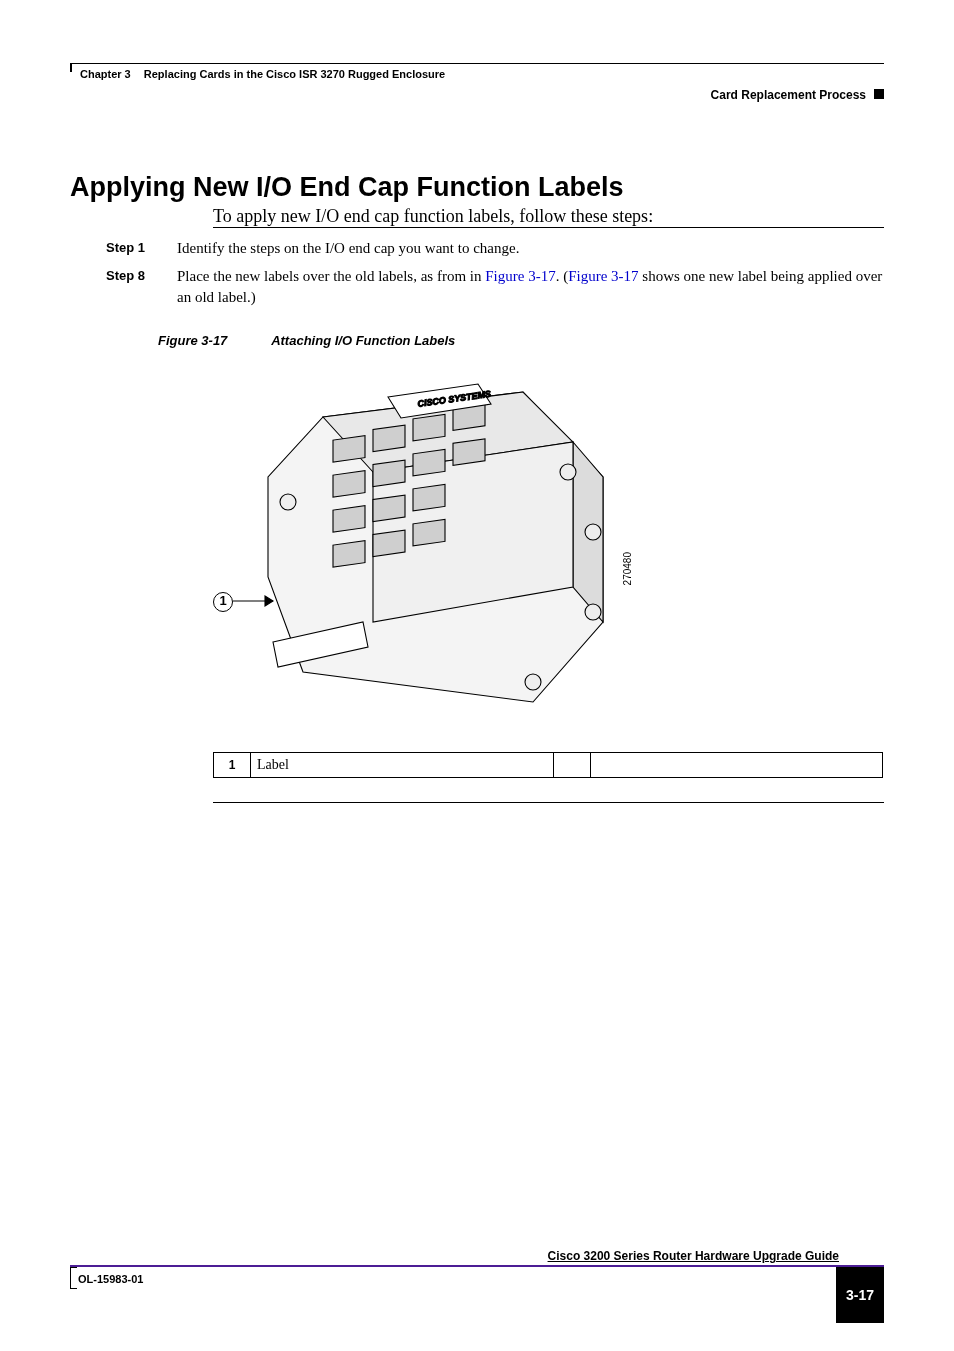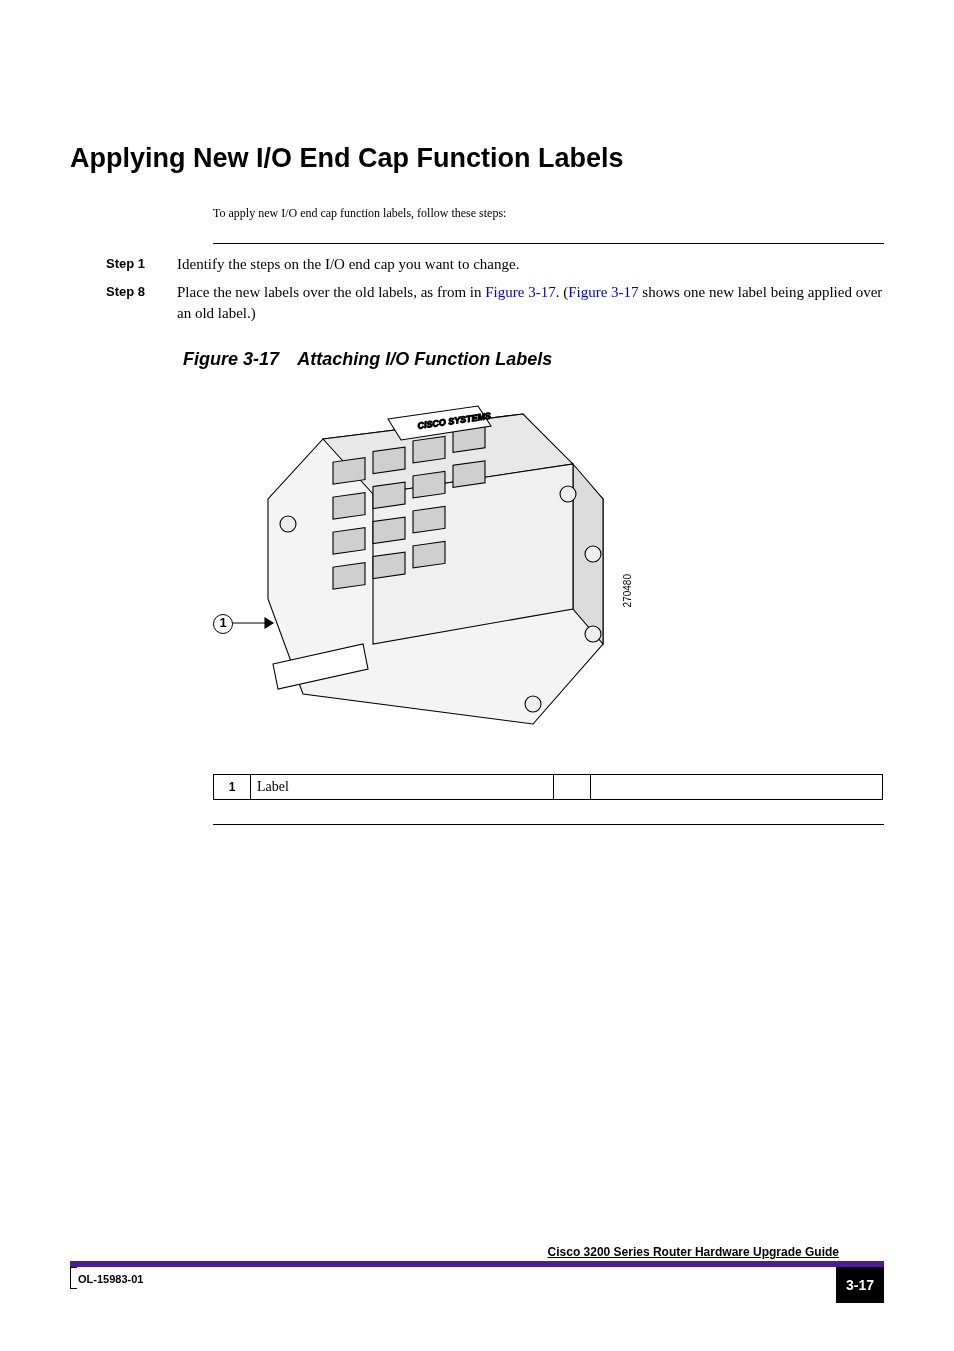--- a/index.html
+++ b/index.html
@@ -63,26 +63,25 @@
     background: #000;
   }
 
   .content {
     margin-top: 80px;
   }
   h2.section-title {
     font-family: Arial, Helvetica, sans-serif;
     font-size: 27px;
     font-weight: bold;
-    margin: 0 0 32px 0;
+    margin: 0 0 3px 0;
   }
   .intro {
     margin-left: 143px;
-    margin-bottom: 22px;
-    font-size: 12px;
+    font-size: 18px;
   }
   .steps-rule {
     margin-left: 143px;
     border-top: 1px solid #000;
     height: 0;
     margin-bottom: 10px;
   }
   .step-row {
     display: flex;
     margin-left: 36px;
@@ -98,24 +97,24 @@
     padding-top: 1px;
   }
   .step-text {
     flex: 1;
     font-size: 15px;
   }
   .link {
     color: #0000cc;
   }
   .figure-caption {
-    margin-left: 113px;
+    margin-left: 88px;
     margin-top: 26px;
     font-family: Arial, Helvetica, sans-serif;
-    font-size: 18px;
+    font-size: 13px;
     font-weight: bold;
     font-style: italic;
     margin-bottom: 14px;
   }
   .figure-caption .fig-num {
     display: inline-block;
     width: 110px;
   }
   .figure-wrap {
     margin-left: 143px;
@@ -183,21 +182,21 @@
     margin-top: 24px;
   }
 
   .footer {
     position: absolute;
     bottom: 0;
     left: 0;
     right: 0;
   }
   .footer-line {
-    border-top: 6px solid #4c1d95;
+    border-top: 2px solid #4c1d95;
     position: relative;
     height: 24px;
   }
   .footer-doc {
     position: absolute;
     right: 45px;
     top: -16px;
     font-family: Arial, Helvetica, sans-serif;
     font-size: 12px;
     font-weight: bold;
@@ -222,29 +221,38 @@
   }
   .page-num-box {
     position: absolute;
     right: 0;
     top: 0;
     background: #000;
     color: #fff;
     font-family: Arial, Helvetica, sans-serif;
     font-weight: bold;
     font-size: 14px;
-    padding: 10px 10px;
+    padding: 20px 10px;
     margin-left: 46px;
   }
 </style>
 </head>
 <body>
 
 <div class="page">
 
+  <div class="header-line">
+    <div class="header-tick-left"></div>
+    <div class="header-chapter">
+      <span>Chapter 3</span>
+      <span class="title">Replacing Cards in the Cisco ISR 3270 Rugged Enclosure</span>
+    </div>
+    <div class="header-section">Card Replacement Process</div>
+    <div class="header-square"></div>
+  </div>
 
   <div class="content">
 
     <h2 class="section-title">Applying New I/O End Cap Function Labels</h2>
 
     <div class="intro">To apply new I/O end cap function labels, follow these steps:</div>
 
     <div class="steps-rule"></div>
 
     <div class="step-row">

